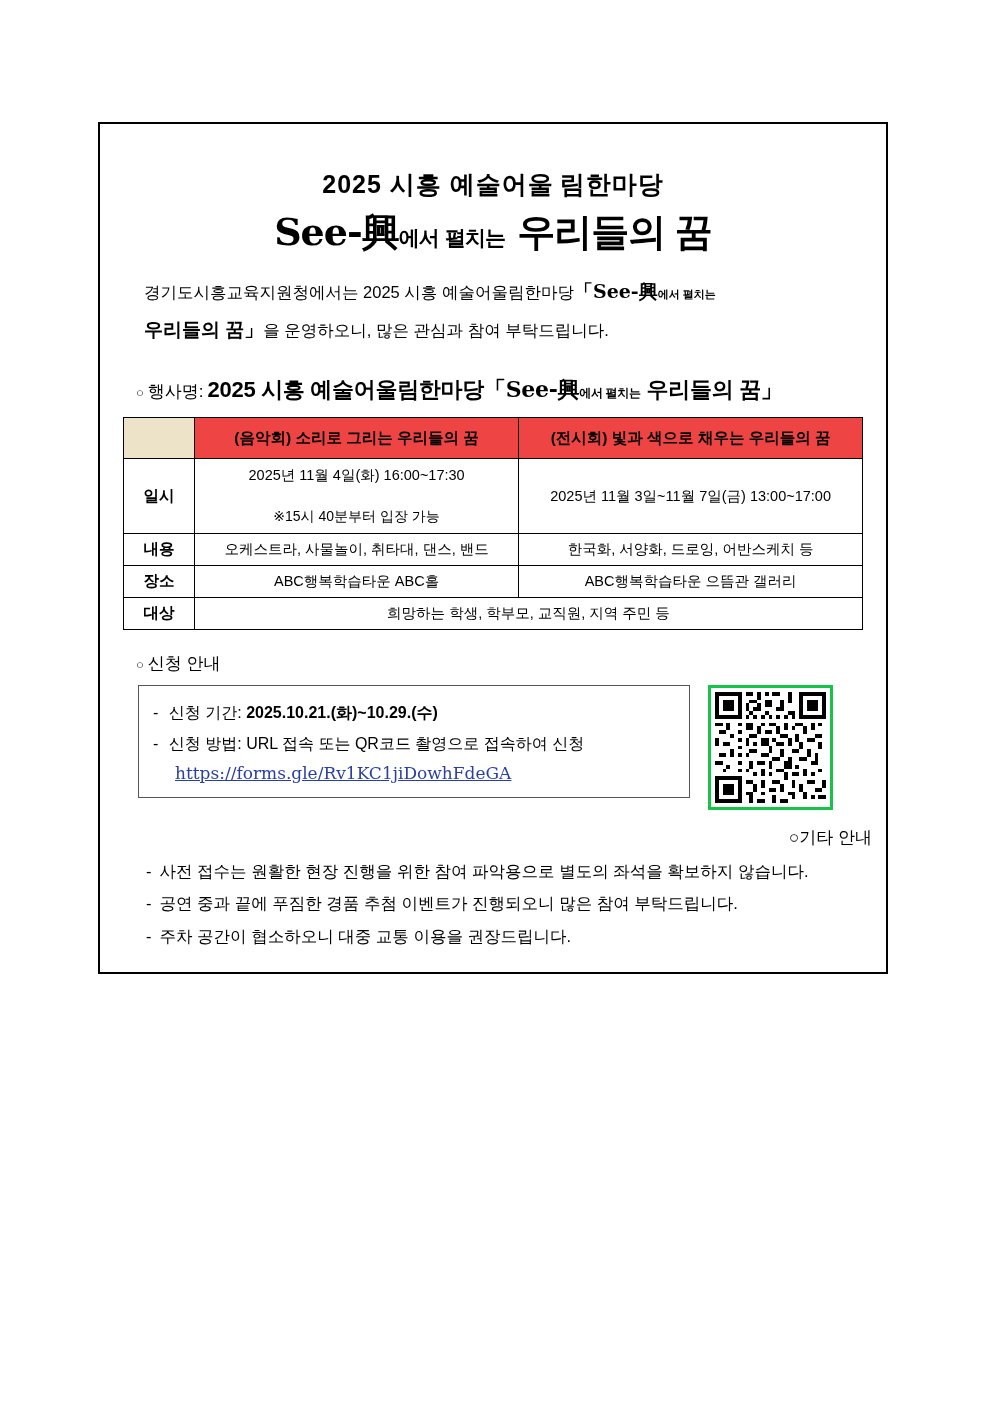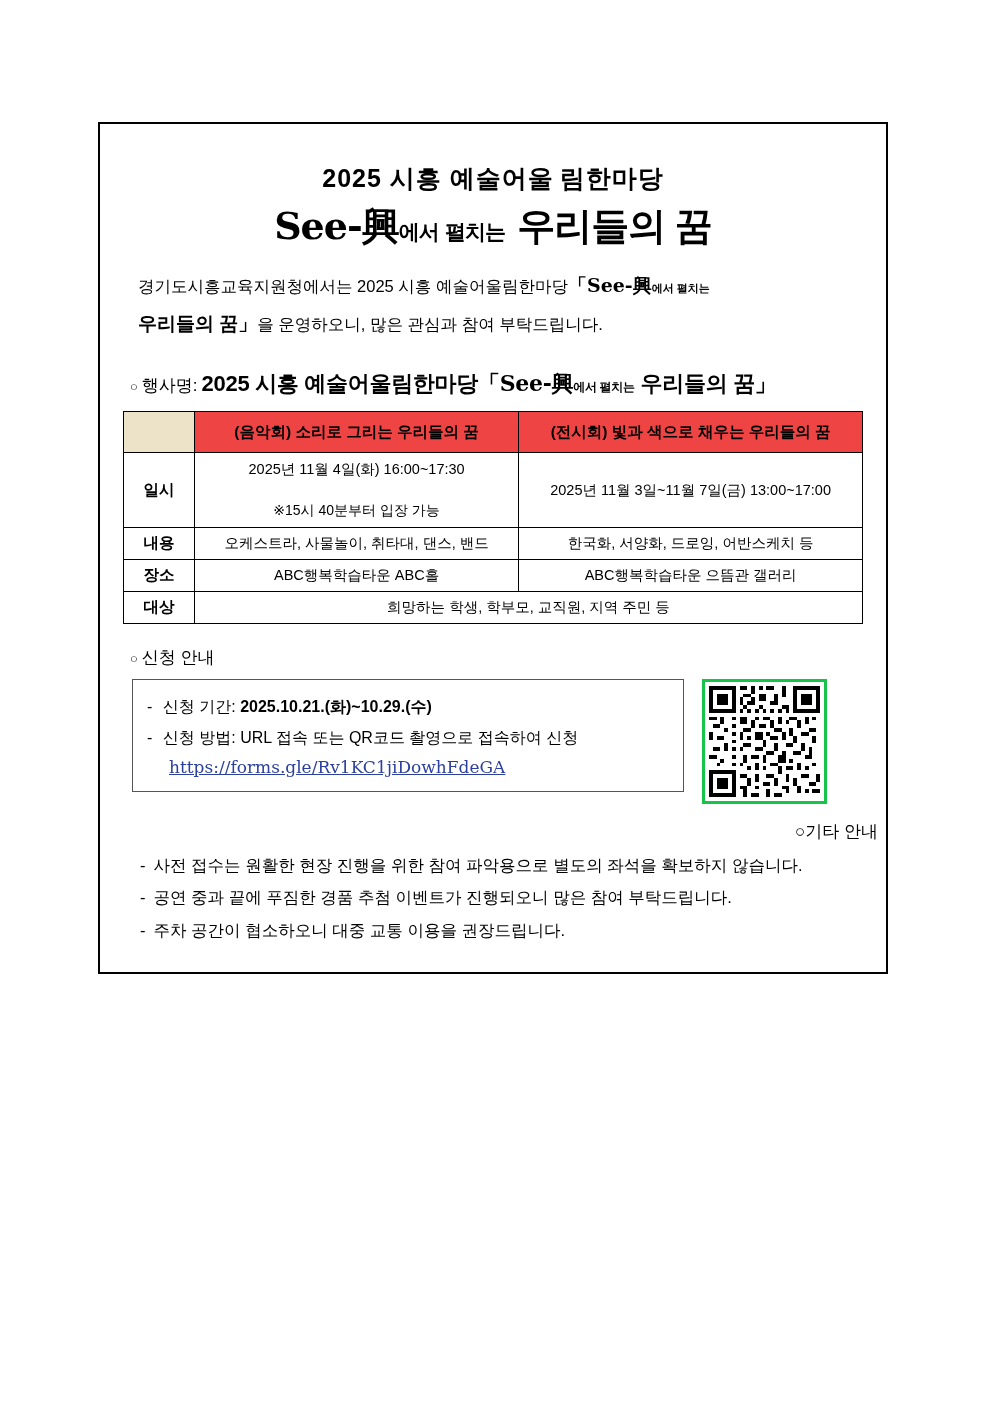--- a/index.html
+++ b/index.html
@@ -16,21 +16,21 @@
   }
   .page {
     position: absolute;
     left: 98px;
     top: 122px;
     width: 790px;
     height: 852px;
     border: 2px solid #000000;
     box-sizing: border-box;
     background: #ffffff;
-    padding: 8px;
+    padding: 14px;
   }
 
   
   .title-row {
     display: flex;
     align-items: center;
     justify-content: center;
     margin-top: 30px;
     gap: 6px;
   }

